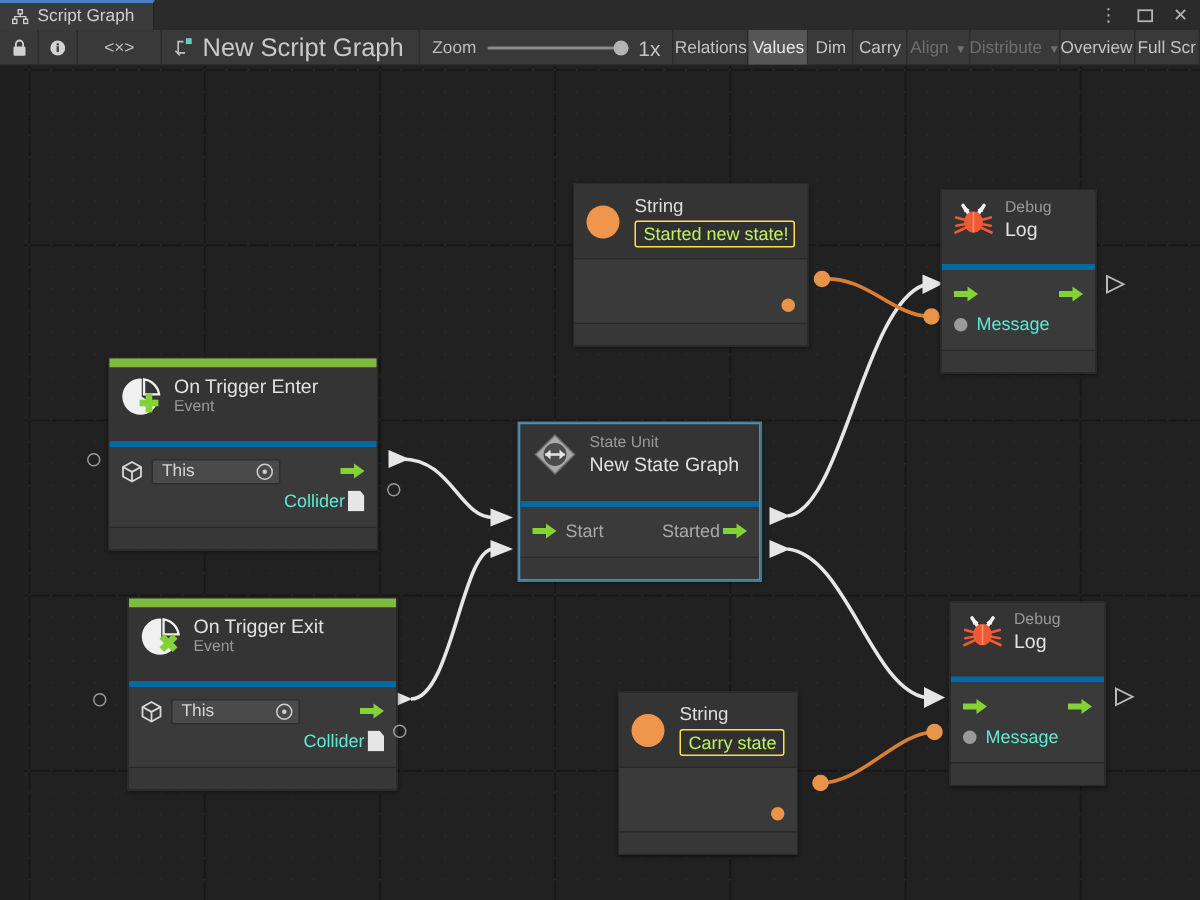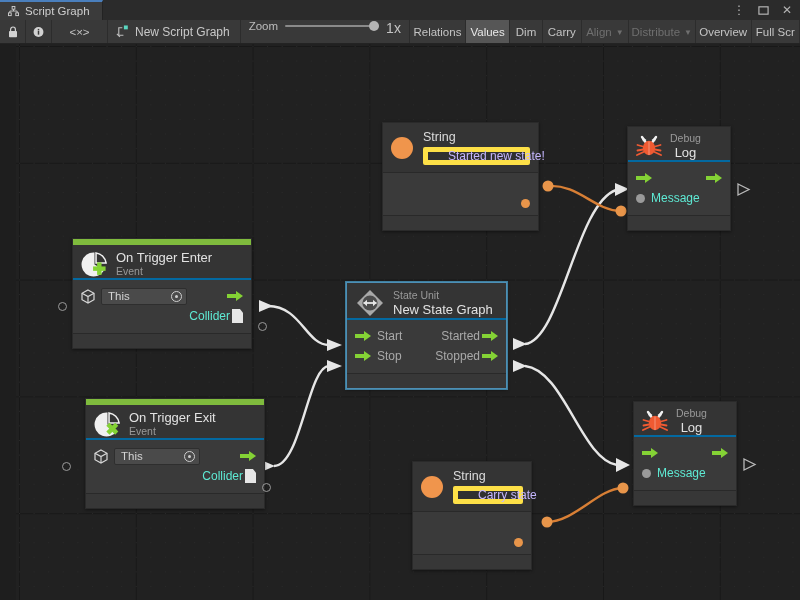--- a/index.html
+++ b/index.html
@@ -52,25 +52,25 @@
     border-right: 1px solid #2c2c2c;
     color: #c4c4c4; font-size: 11.5px; white-space: nowrap;
   }
   .tb-btn.icon { color: #d2d2d2; font-size: 11px; }
   .tb-btn.wide { min-width: 56px; }
   .tb-btn.active { background: #565656; color: #e8e8e8; }
   .tb-btn.dim { color: #6f6f6f; }
   .tb-graphname {
     display: flex; align-items: center; gap: 6px;
     padding: 0 10px 0 8px;
-    color: #c9c9c9; font-size: 12px; white-space: nowrap;
+    color: #c9c9c9; font-size: 17px; white-space: nowrap;
     border-right: 1px solid #2c2c2c;
   }
   .tb-zoom {
-    display: flex; align-items: flex-start; gap: 7px;
+    display: flex; align-items: center; gap: 7px;
     padding: 0 8px;
     color: #bdbdbd; font-size: 11.5px;
     border-right: 1px solid #2c2c2c;
   }
   .zoom-slider { position: relative; width: 94px; height: 12px; display: flex; align-items: center; }
   .zoom-track { width: 100%; height: 2px; background: #8a8a8a; border-radius: 1px; }
   .zoom-knob { position: absolute; right: 0; width: 10px; height: 10px; border-radius: 50%; background: #b4b4b4; }
   .zoom-val { color: #c4c4c4; font-size: 14px; }
   .caret { font-size: 8px; margin-left: 4px; position: relative; top: 1px; }
 
@@ -93,27 +93,27 @@
   .node {
     position: absolute;
     background: #3a3a3a;
     border: 1px solid #2a2a2a;
     box-shadow: 0 1px 3px rgba(0,0,0,0.45);
   }
   .node.selected { border: 1px solid #4d8fb5; box-shadow: 0 0 0 1px #3f7f9f, 0 1px 3px rgba(0,0,0,0.5); }
   .node-accent { height: 6px; background: #7fbb3d; }
   .node-head {
     display: flex; align-items: center; gap: 8px;
-    padding: 5px 8px 0 8px;
+    padding: 5px 8px 16px 8px;
     background: #343434;
-    border-bottom: 2px solid #0369a1;
+    border-bottom: 4px solid #0369a1;
   }
   .node-titles { display: flex; flex-direction: column; justify-content: center; min-width: 0; }
   .node-sub { color: #9a9a9a; font-size: 10.5px; line-height: 13px; }
-  .node-title { color: #e2e2e2; font-size: 13px; line-height: 15px; white-space: nowrap; text-align: center; }
+  .node-title { color: #e2e2e2; font-size: 13px; line-height: 15px; white-space: nowrap; }
   .node-title-top { color: #dcdcdc; font-size: 12.5px; line-height: 15px; white-space: nowrap; }
   .node-body { position: relative; padding: 6px 8px 7px 8px; background: #3a3a3a; }
   .node-foot { height: 15px; background: #373737; border-top: 1px solid #292929; }
 
   
   .row { display: flex; align-items: center; justify-content: space-between; min-height: 20px; }
   .row-left { display: flex; align-items: center; gap: 6px; }
   .row-right { display: flex; align-items: center; gap: 2px; }
   .port-label { color: #5eead4; font-size: 12px; white-space: nowrap; }
   .port-label.dimmed { color: #a9a9a9; }
@@ -137,23 +137,23 @@
     display: flex; align-items: center; justify-content: space-between;
     width: 86px; height: 17px; padding: 0 4px 0 6px;
     background: #4a4a4a; border: 1px solid #2e2e2e; border-radius: 2px;
     color: #d4d4d4; font-size: 11.5px;
   }
   .obj-field .tgt { width: 11px; height: 11px; border-radius: 50%; border: 1.5px solid #cfcfcf; position: relative; }
   .obj-field .tgt::after { content:""; position:absolute; left:3px; top:3px; width:3px; height:3px; border-radius:50%; background:#cfcfcf; }
 
   .str-field {
     display: inline-flex; align-items: center;
-    height: 18px; padding: 0 20px;
-    background: #303030; border: 5px solid #fde047; border-radius: 2px;
-    color: #c4b5fd; font-size: 12px; white-space: nowrap;
+    height: 18px; padding: 0 5px;
+    background: #303030; border: 1px solid #fde047; border-radius: 2px;
+    color: #bef264; font-size: 12px; white-space: nowrap;
   }
 
   .doc-icon { width: 11px; height: 14px; background: #e6e6e6; position: relative;
               clip-path: polygon(0 0, 72% 0, 100% 26%, 100% 100%, 0 100%); }
 
   .node-head-string { display: flex; align-items: center; gap: 10px; padding: 7px 8px; background:#343434; border-bottom:1px solid #292929; }
   .big-orange { width: 22px; height: 22px; border-radius: 50%; background: #f0954c; flex: 0 0 22px; }
 </style>
 </head>
 <body>
@@ -383,30 +383,20 @@
         <div class="row">
           <span class="row-left">
             <span class="flow-arrow"></span>
             <span class="port-label dimmed">Start</span>
           </span>
           <span class="row-right">
             <span class="port-label dimmed">Started</span>
             <span class="flow-arrow"></span>
           </span>
         </div>
-        <div class="row">
-          <span class="row-left">
-            <span class="flow-arrow"></span>
-            <span class="port-label dimmed">Stop</span>
-          </span>
-          <span class="row-right">
-            <span class="port-label dimmed">Stopped</span>
-            <span class="flow-arrow"></span>
-          </span>
-        </div>
       </div>
       <div class="node-foot"></div>
     </div>
 
     <div class="node" style="left:69px; top:354px; width:180px;">
       <div class="node-accent"></div>
       <div class="node-head">
         <span class="icn">
           <svg width="27" height="27" viewBox="0 0 28 28">
             <path d="M14 14 L14 1.5 A12.5 12.5 0 1 0 24 20 Z" fill="#f0f0f0"></path>

